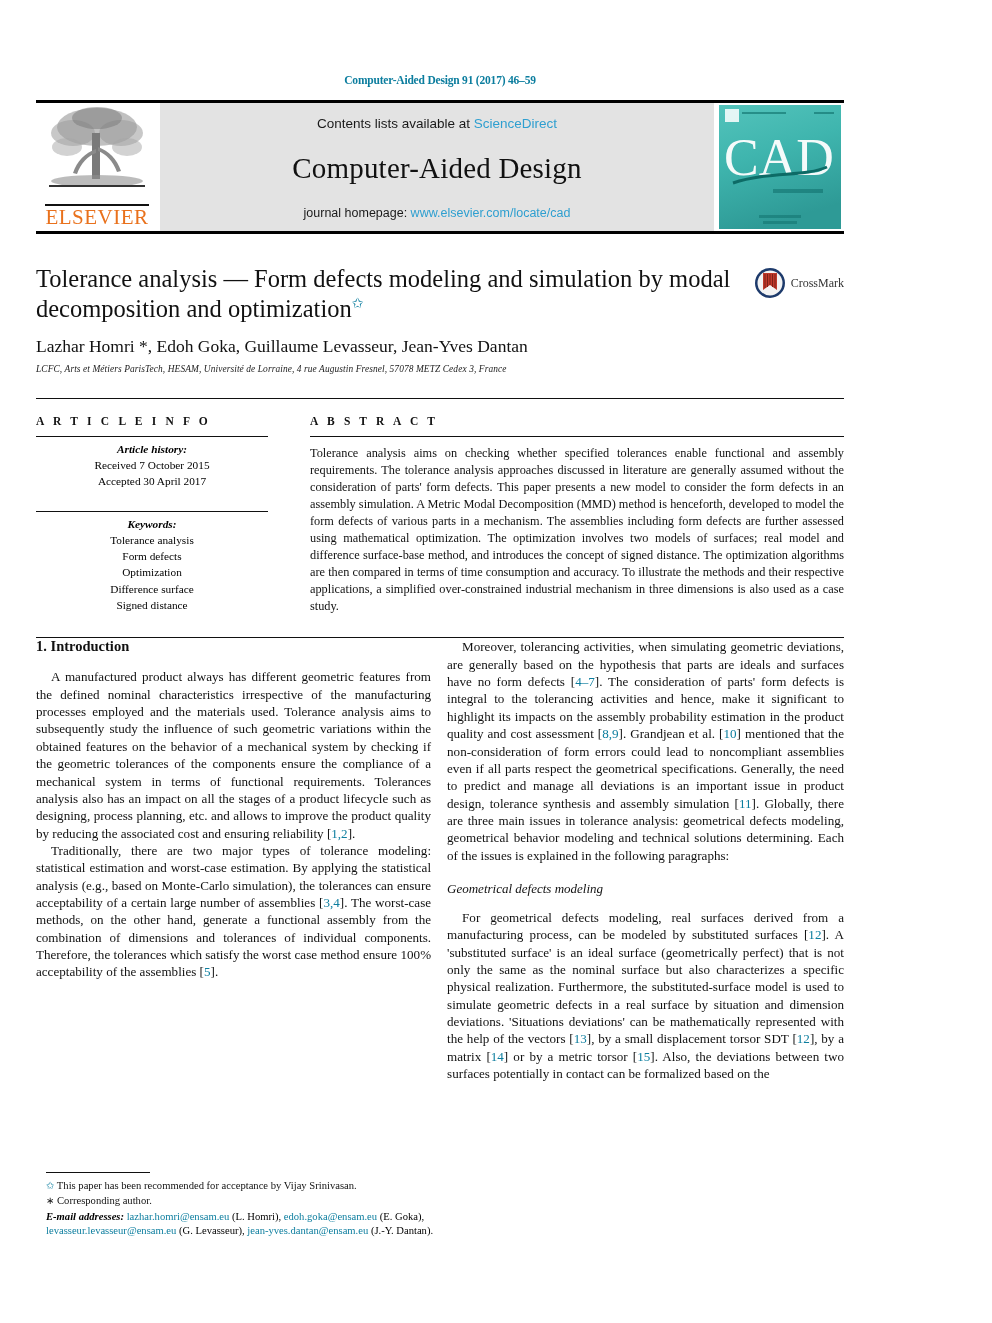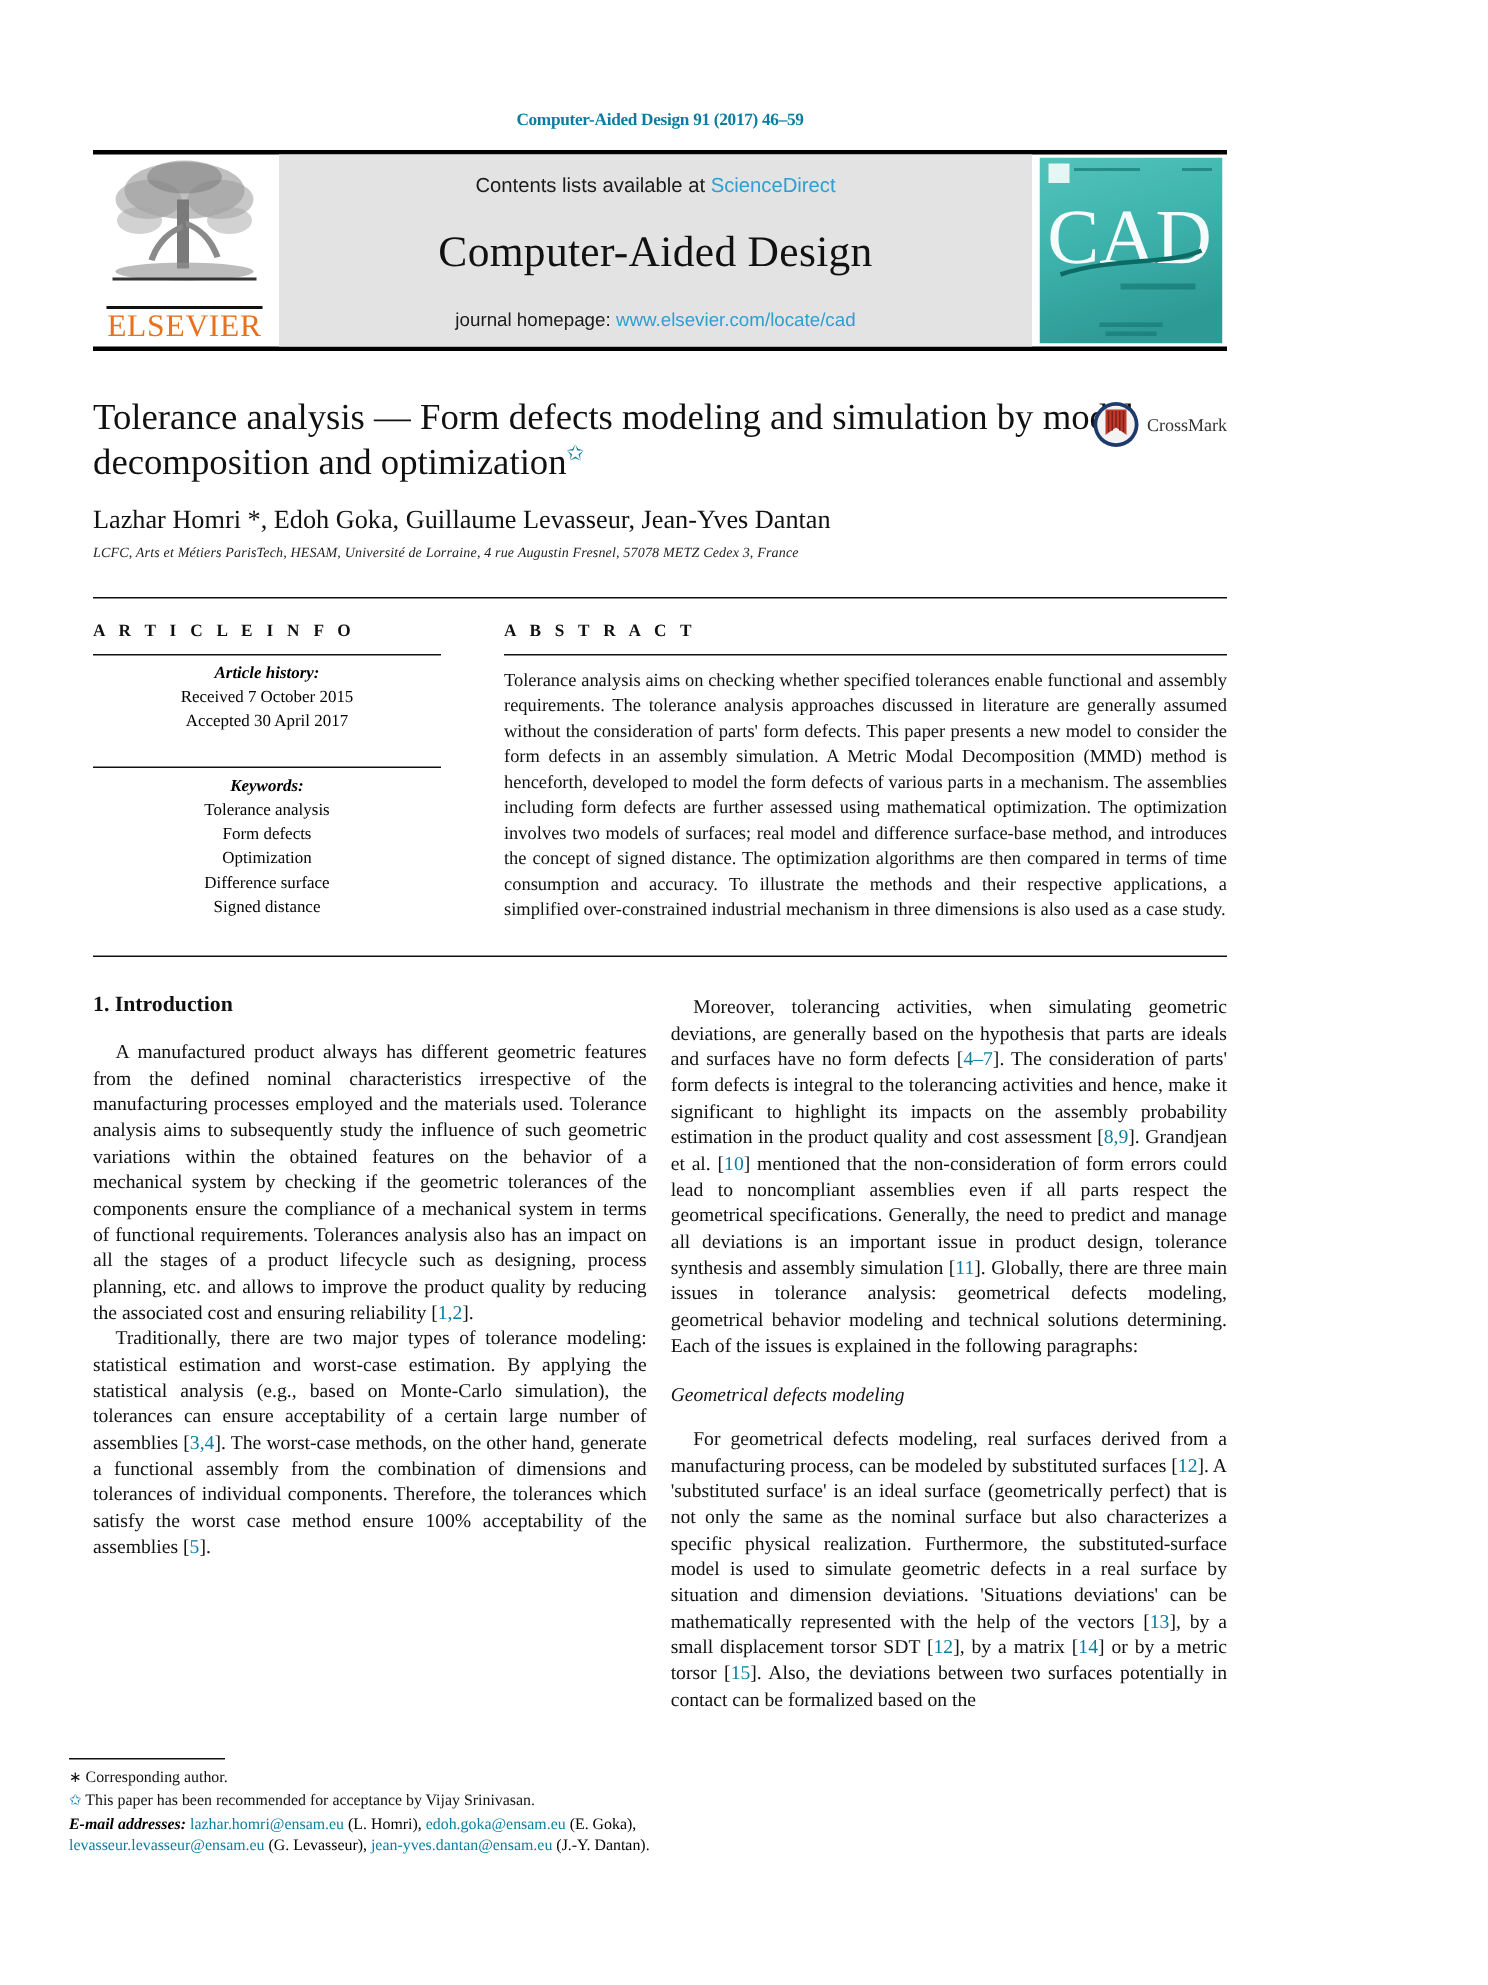--- a/index.html
+++ b/index.html
@@ -13,21 +13,21 @@
     font-family: "Liberation Serif", serif;
     color: #000000;
     position: relative;
     overflow: hidden;
   }
   .page {
     width: 880px;
     height: 1323px;
     position: relative;
     box-sizing: border-box;
-    padding: 0 62px;
+    padding: 0 36px;
   }
 
   
   .runhead {
     text-align: center;
     color: #0b7d9e;
     font-family: "Liberation Serif", serif;
     font-weight: bold;
     font-size: 11.5px;
     letter-spacing: -0.2px;
@@ -176,21 +176,20 @@
   .copyright {
     text-align: right;
     font-size: 12px;
     margin-top: 11px;
     font-weight: bold;
   }
 
   
   .body-rule { border-top: 1.5px solid #111; margin-top: 22px; }
   .columns {
-    margin-top: 24px;
     display: flex;
     gap: 16px;
   }
   .col { width: 418px; }
   .col.right { width: 420px; }
   h2.section-title {
     font-family: "Liberation Serif", serif;
     font-size: 14.5px;
     font-weight: bold;
     margin: 0 0 13px 0;
@@ -387,26 +386,26 @@
     <div class="col right">
       <p class="para">Moreover, tolerancing activities, when simulating geometric deviations, are generally based on the hypothesis that parts are ideals and surfaces have no form defects [<span class="cite">4–7</span>]. The consideration of parts' form defects is integral to the tolerancing activities and hence, make it significant to highlight its impacts on the assembly probability estimation in the product quality and cost assessment [<span class="cite">8,9</span>]. Grandjean et al. [<span class="cite">10</span>] mentioned that the non-consideration of form errors could lead to noncompliant assemblies even if all parts respect the geometrical specifications. Generally, the need to predict and manage all deviations is an important issue in product design, tolerance synthesis and assembly simulation [<span class="cite">11</span>]. Globally, there are three main issues in tolerance analysis: geometrical defects modeling, geometrical behavior modeling and technical solutions determining. Each of the issues is explained in the following paragraphs:</p>
       <h3 class="subsection-title">Geometrical defects modeling</h3>
       <p class="para">For geometrical defects modeling, real surfaces derived from a manufacturing process, can be modeled by substituted surfaces [<span class="cite">12</span>]. A 'substituted surface' is an ideal surface (geometrically perfect) that is not only the same as the nominal surface but also characterizes a specific physical realization. Furthermore, the substituted-surface model is used to simulate geometric defects in a real surface by situation and dimension deviations. 'Situations deviations' can be mathematically represented with the help of the vectors [<span class="cite">13</span>], by a small displacement torsor SDT [<span class="cite">12</span>], by a matrix [<span class="cite">14</span>] or by a metric torsor [<span class="cite">15</span>]. Also, the deviations between two surfaces potentially in contact can be formalized based on the</p>
     </div>
   </div>
 
   <div class="footnotes">
     <div class="fn-rule"></div>
     <div class="fn">
+      <span class="mark star-open">✩</span>
+      <span>This paper has been recommended for acceptance by Vijay Srinivasan.</span>
+    </div>
+    <div class="fn">
       <span class="mark">∗</span>
       <span>Corresponding author.</span>
-    </div>
-    <div class="fn">
-      <span class="mark star-open">✩</span>
-      <span>This paper has been recommended for acceptance by Vijay Srinivasan.</span>
     </div>
     <div class="fn-emails">
       <span class="fn-indent"></span><span class="lbl">E-mail addresses:</span>
       <span class="mailto">lazhar.homri@ensam.eu</span>
       <span>(L. Homri)</span>,
       <span class="mailto">edoh.goka@ensam.eu</span>
       <span>(E. Goka)</span>,
       <span class="mailto">levasseur.levasseur@ensam.eu</span>
       <span>(G. Levasseur)</span>,
       <span class="mailto">jean-yves.dantan@ensam.eu</span>

